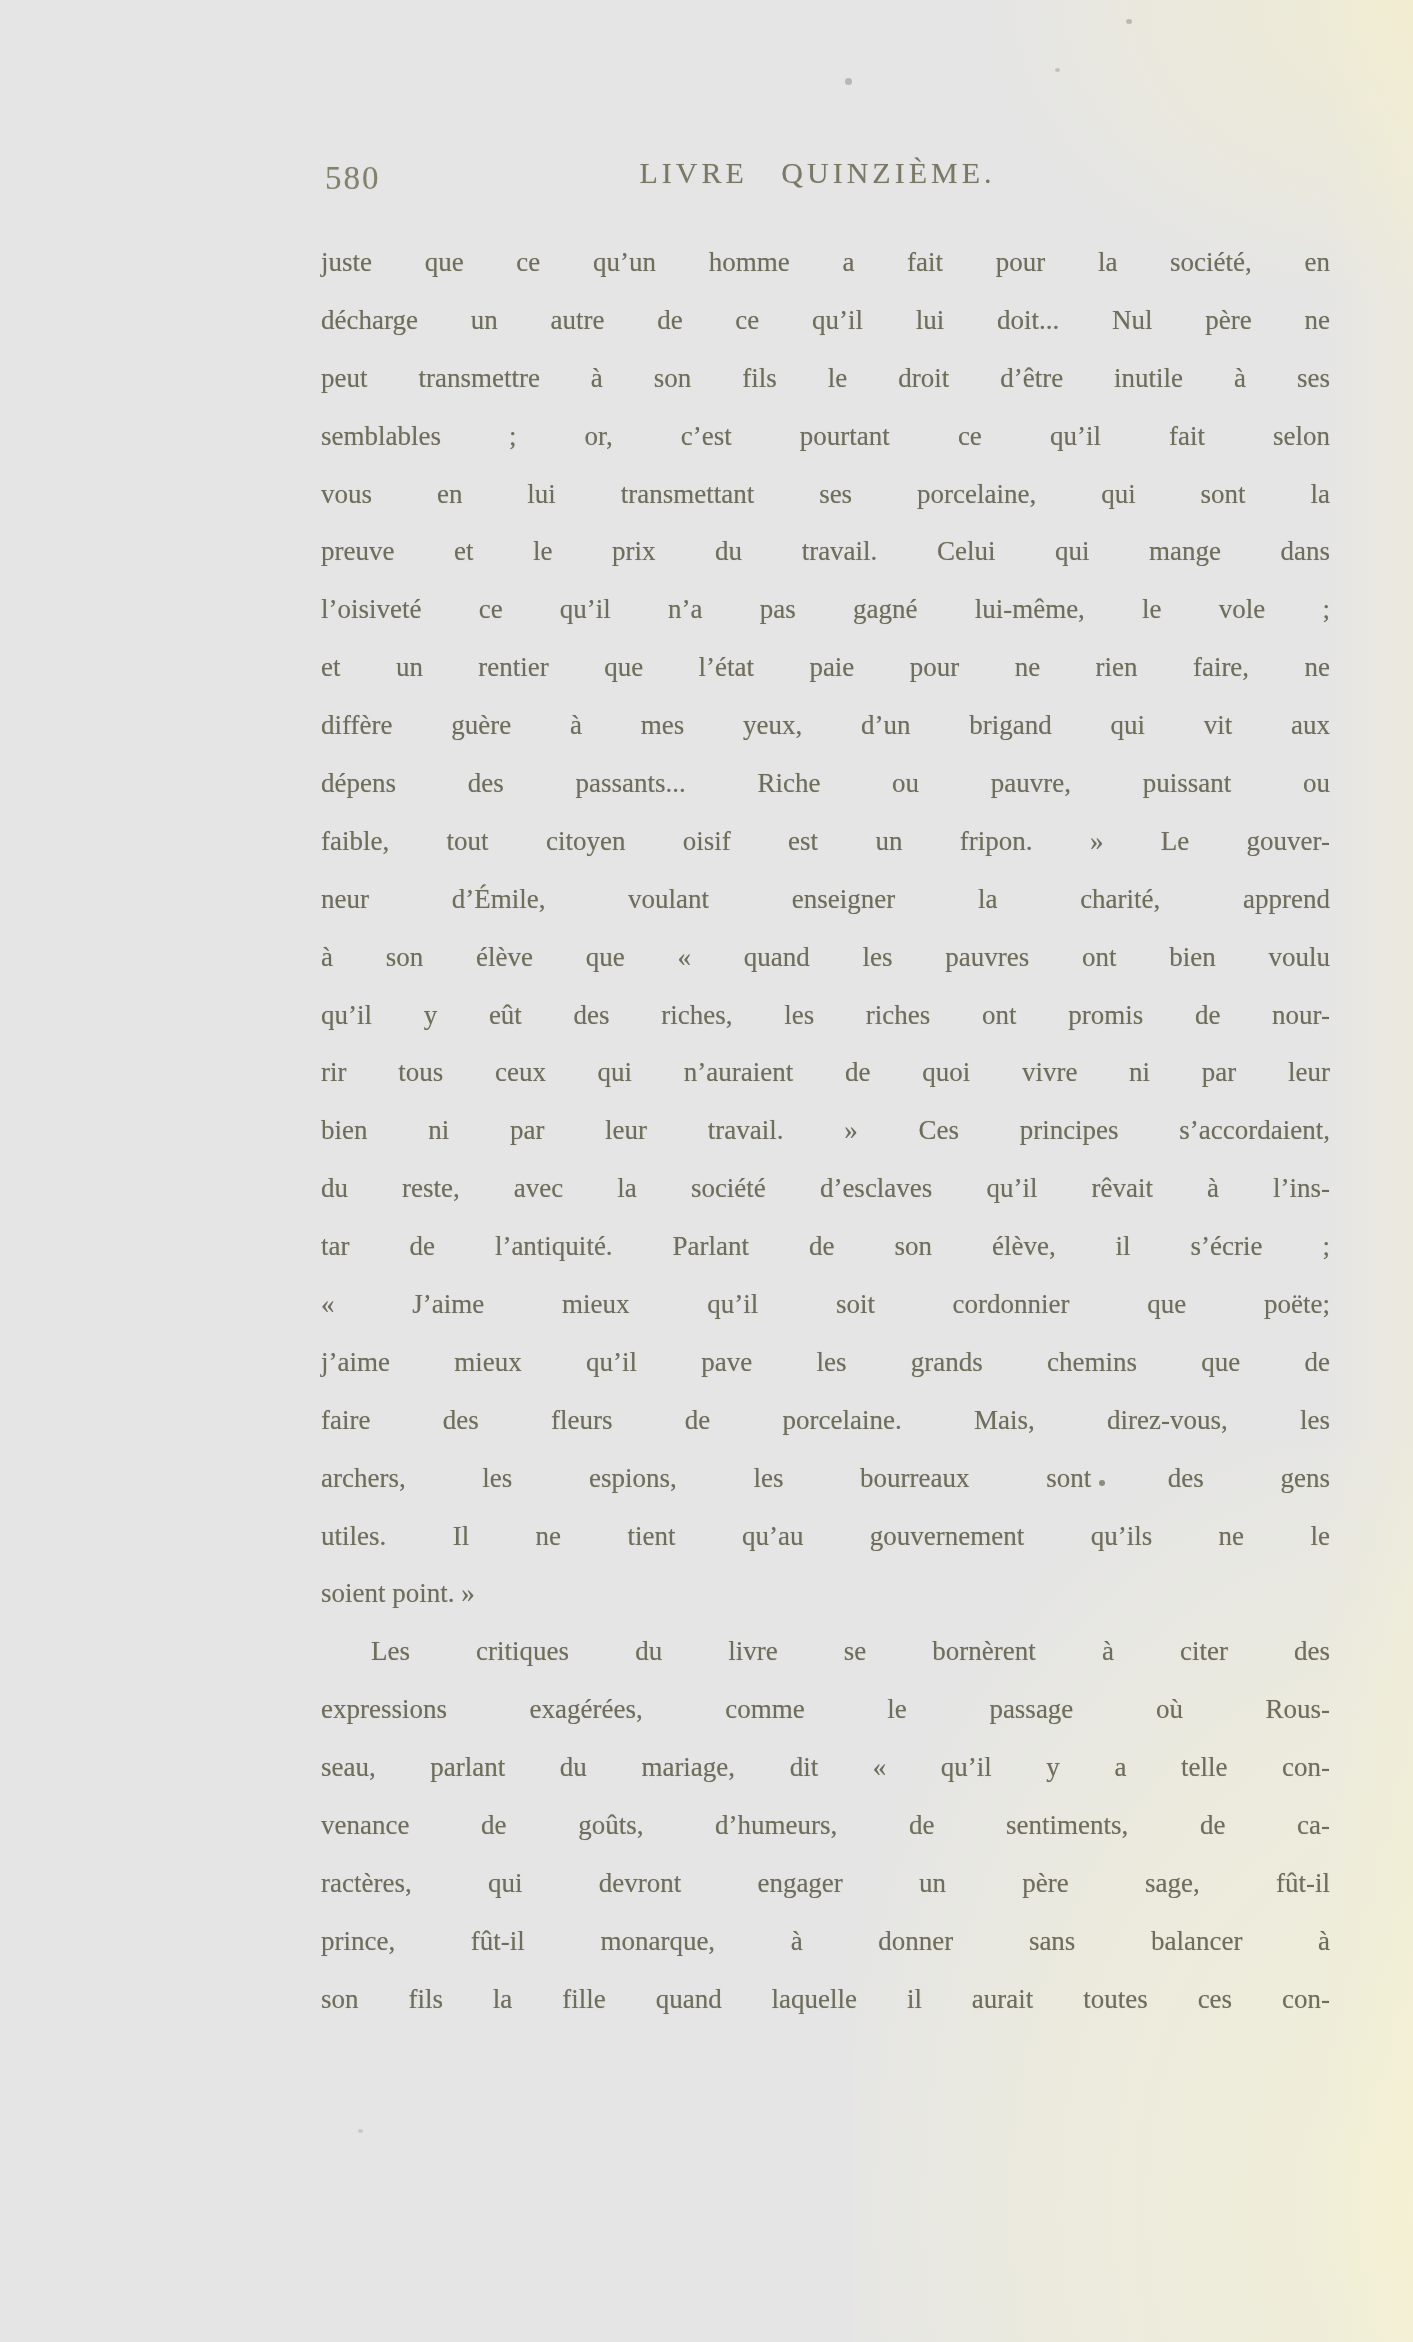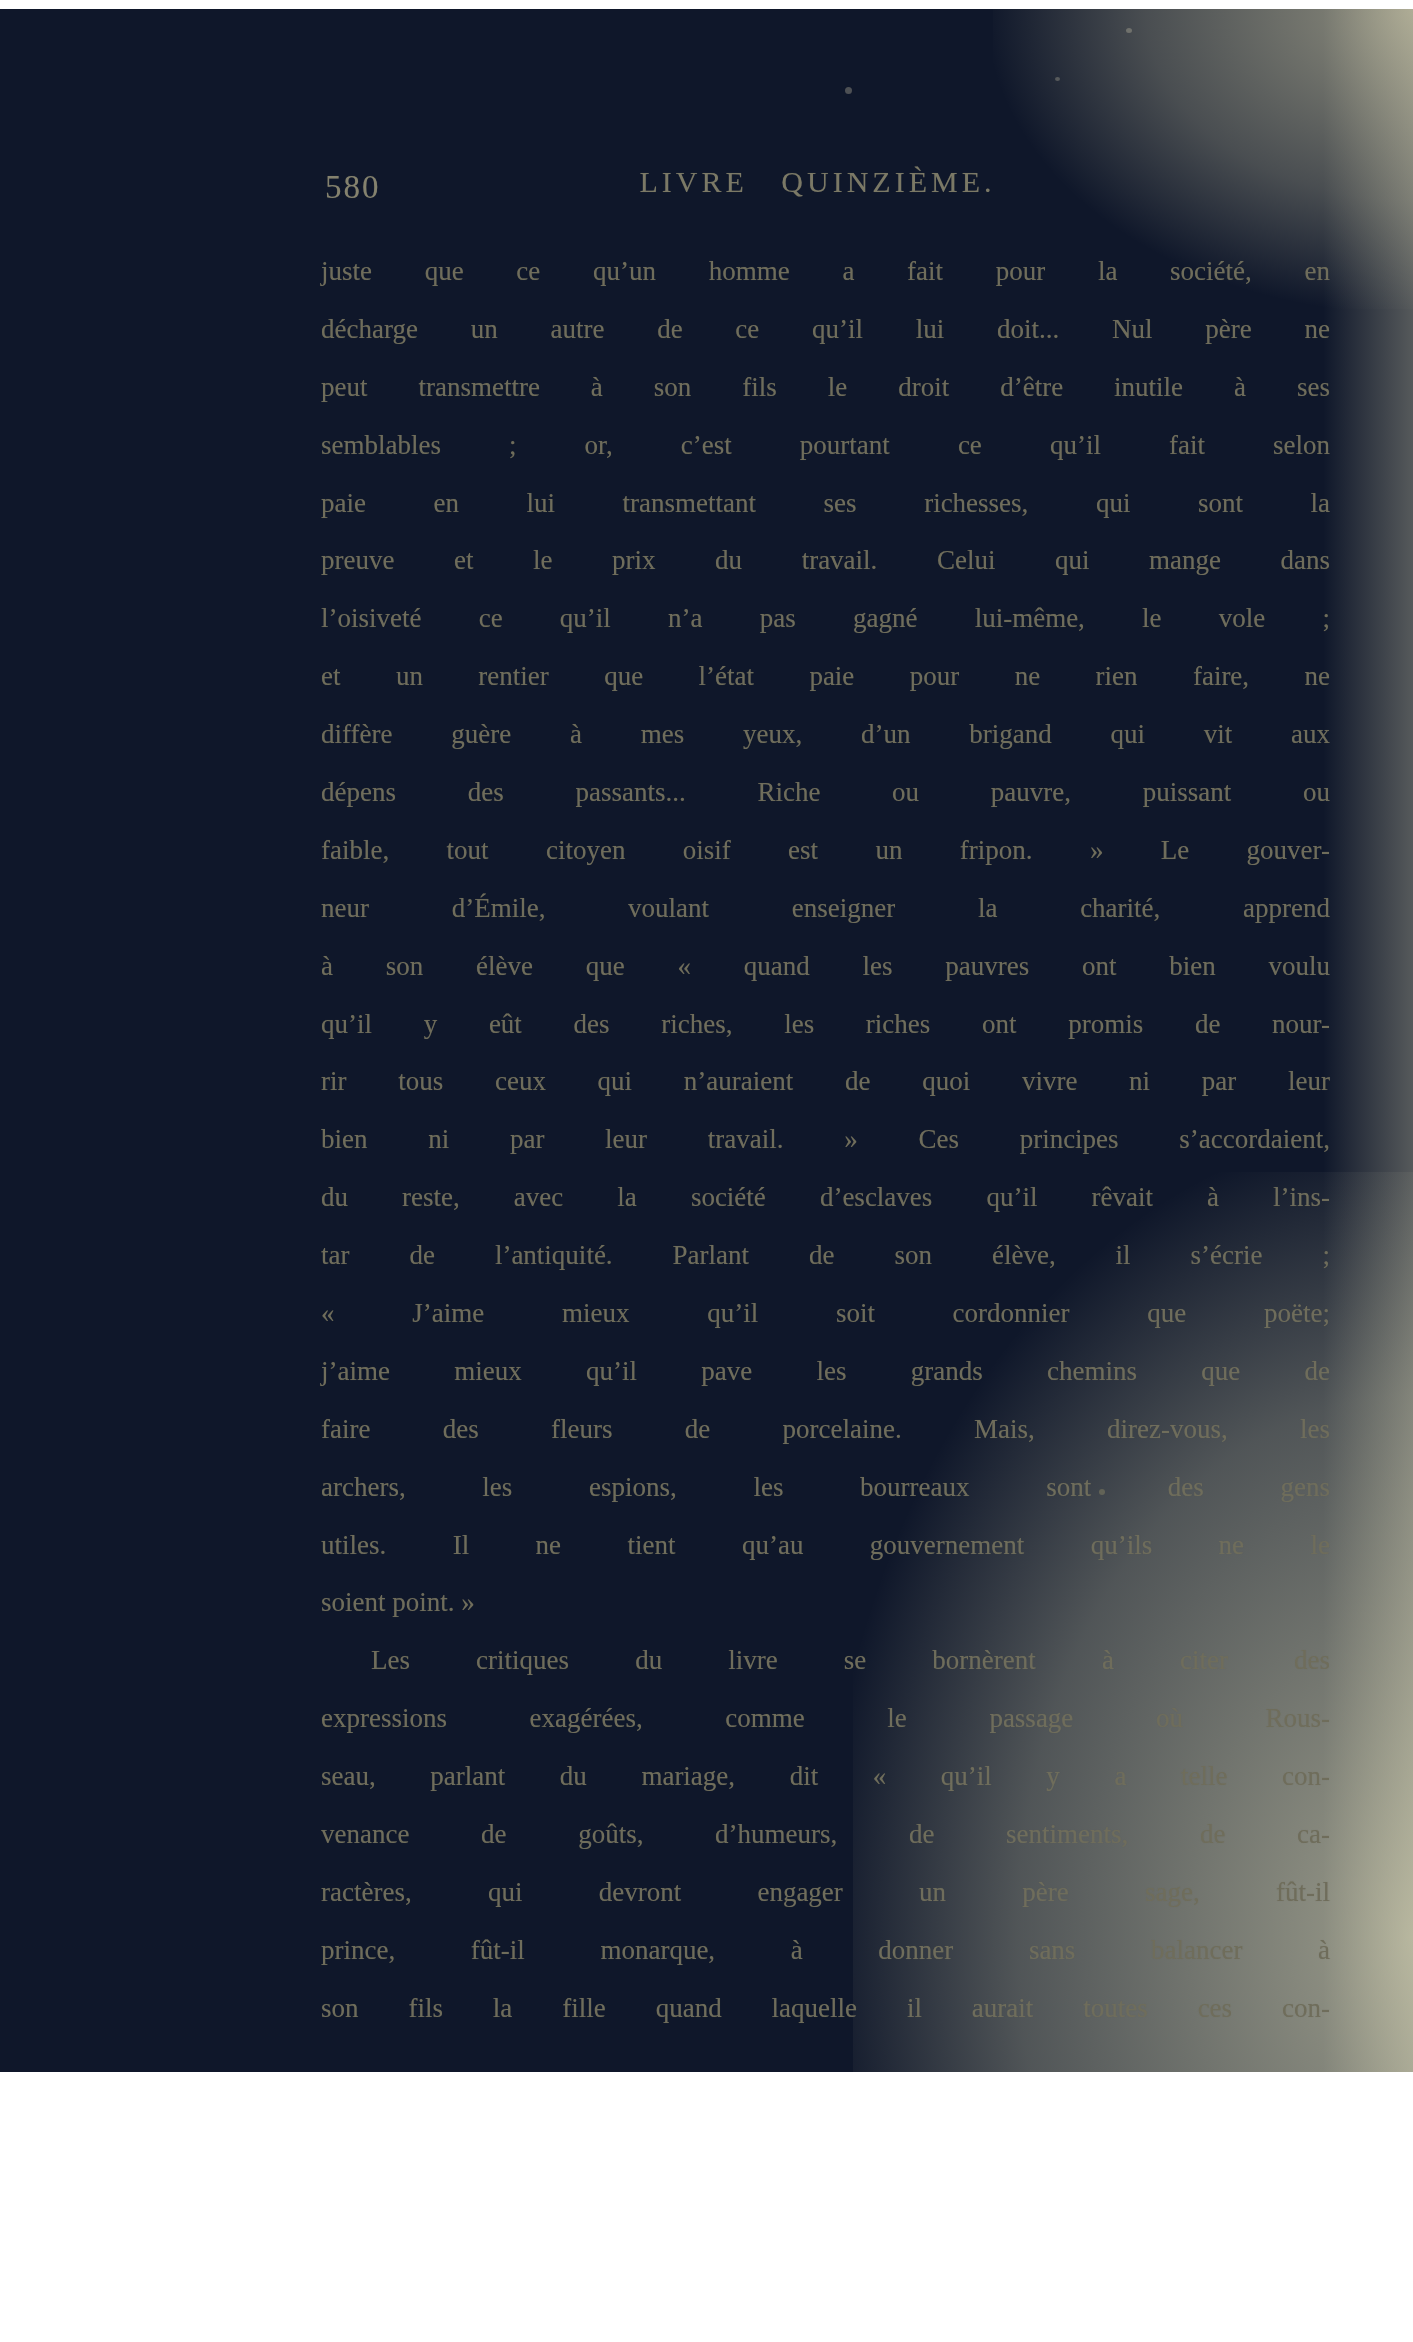--- a/index.html
+++ b/index.html
@@ -3,26 +3,25 @@
 <meta charset="utf-8">
 <style>
   html, body {
     margin: 0;
     padding: 0;
     background: #ffffff;
   }
   .page {
     position: relative;
     width: 1413px;
-    height: 2063px;
-    background: #0f172a;
+    height: 2342px;
+    background: #e5e5e5;
     overflow: hidden;
     font-family: "Liberation Serif", "DejaVu Serif", serif;
     color: var(--ink, #6f6d5b);
-    margin-top: 9px;
   }
   
   .tint {
     position: absolute;
     pointer-events: none;
   }
   .tint.top-right {
     right: 0; top: 0;
     width: 420px; height: 300px;
     background: radial-gradient(ellipse at 100% 0%, rgba(248,241,198,0.55) 0%, rgba(248,241,198,0.25) 45%, rgba(248,241,198,0) 72%);
@@ -112,21 +111,21 @@
     <span class="page-number">580</span>
     <span class="running-title">LIVRE QUINZIÈME.</span>
   </header>
 
   <main class="text-block">
       <div class="para">
         <div class="line">juste que ce qu’un homme a fait pour la société, en</div>
         <div class="line">décharge un autre de ce qu’il lui doit... Nul père ne</div>
         <div class="line">peut transmettre à son fils le droit d’être inutile à ses</div>
         <div class="line">semblables ; or, c’est pourtant ce qu’il fait selon</div>
-        <div class="line">paie en lui transmettant ses richesses, qui sont la</div>
+        <div class="line">vous en lui transmettant ses porcelaine, qui sont la</div>
         <div class="line">preuve et le prix du travail. Celui qui mange dans</div>
         <div class="line">l’oisiveté ce qu’il n’a pas gagné lui-même, le vole ;</div>
         <div class="line">et un rentier que l’état paie pour ne rien faire, ne</div>
         <div class="line">diffère guère à mes yeux, d’un brigand qui vit aux</div>
         <div class="line">dépens des passants... Riche ou pauvre, puissant ou</div>
         <div class="line">faible, tout citoyen oisif est un fripon. » Le gouver-</div>
         <div class="line">neur d’Émile, voulant enseigner la charité, apprend</div>
         <div class="line">à son élève que « quand les pauvres ont bien voulu</div>
         <div class="line">qu’il y eût des riches, les riches ont promis de nour-</div>
         <div class="line">rir tous ceux qui n’auraient de quoi vivre ni par leur</div>

